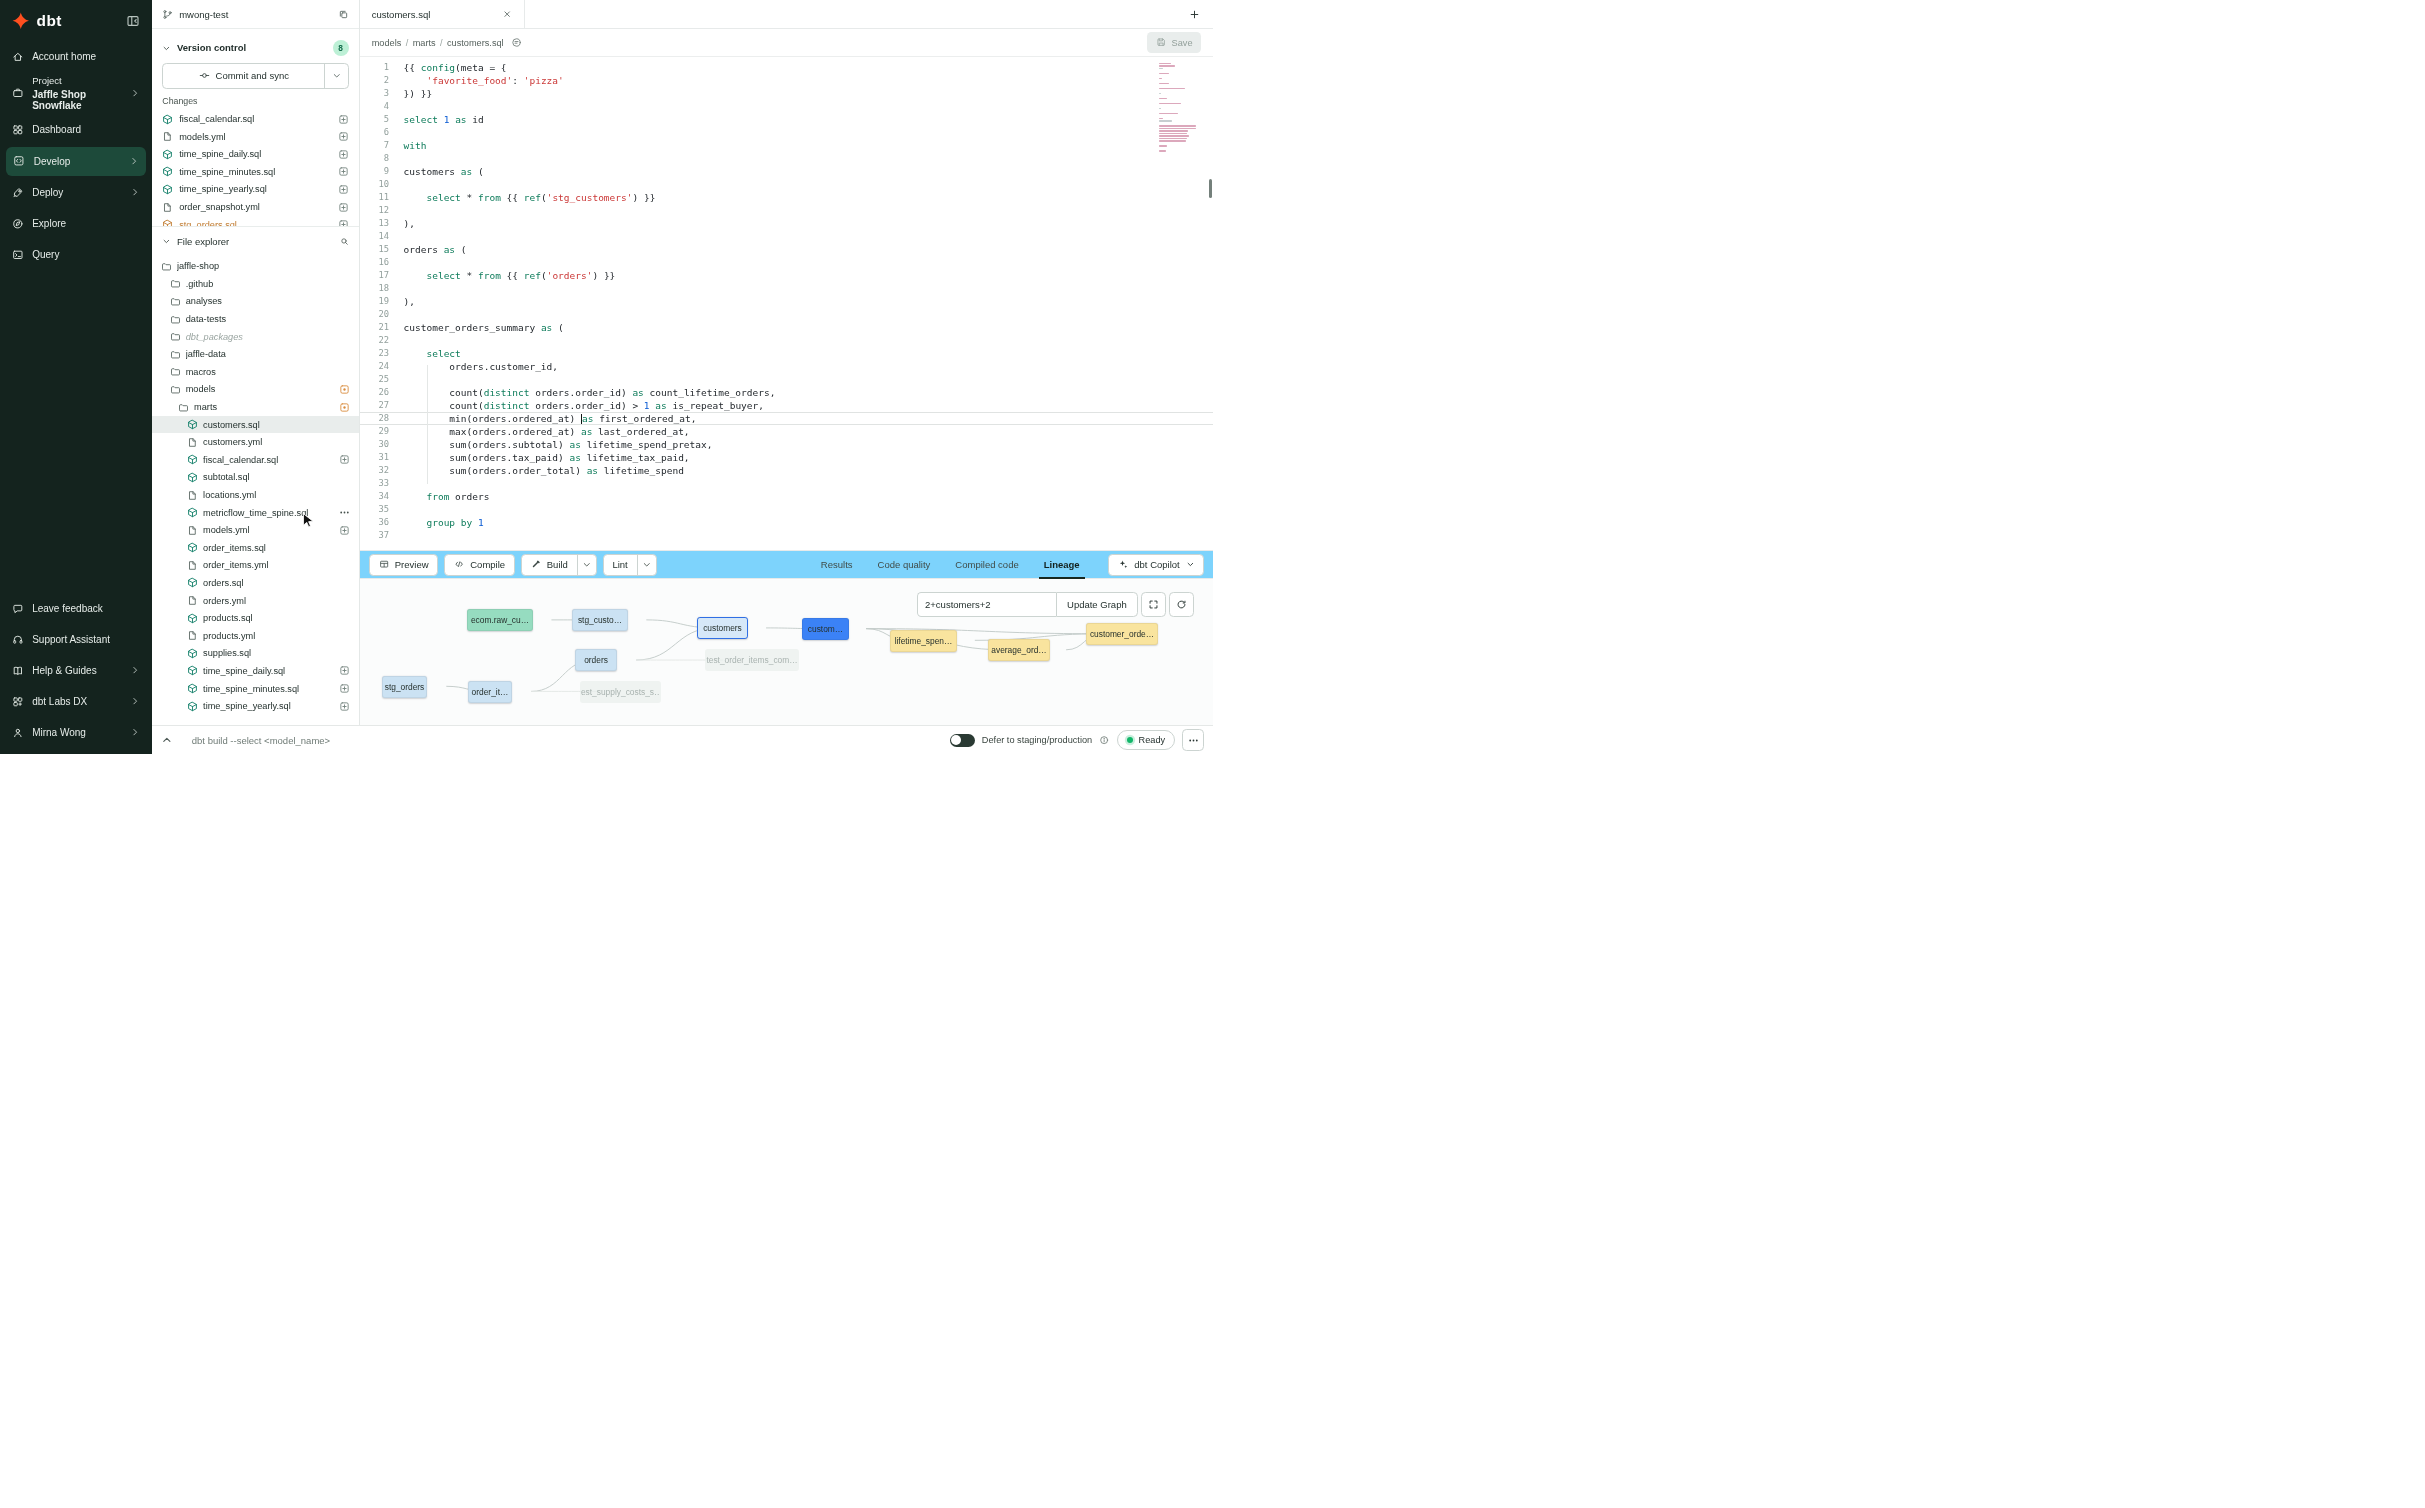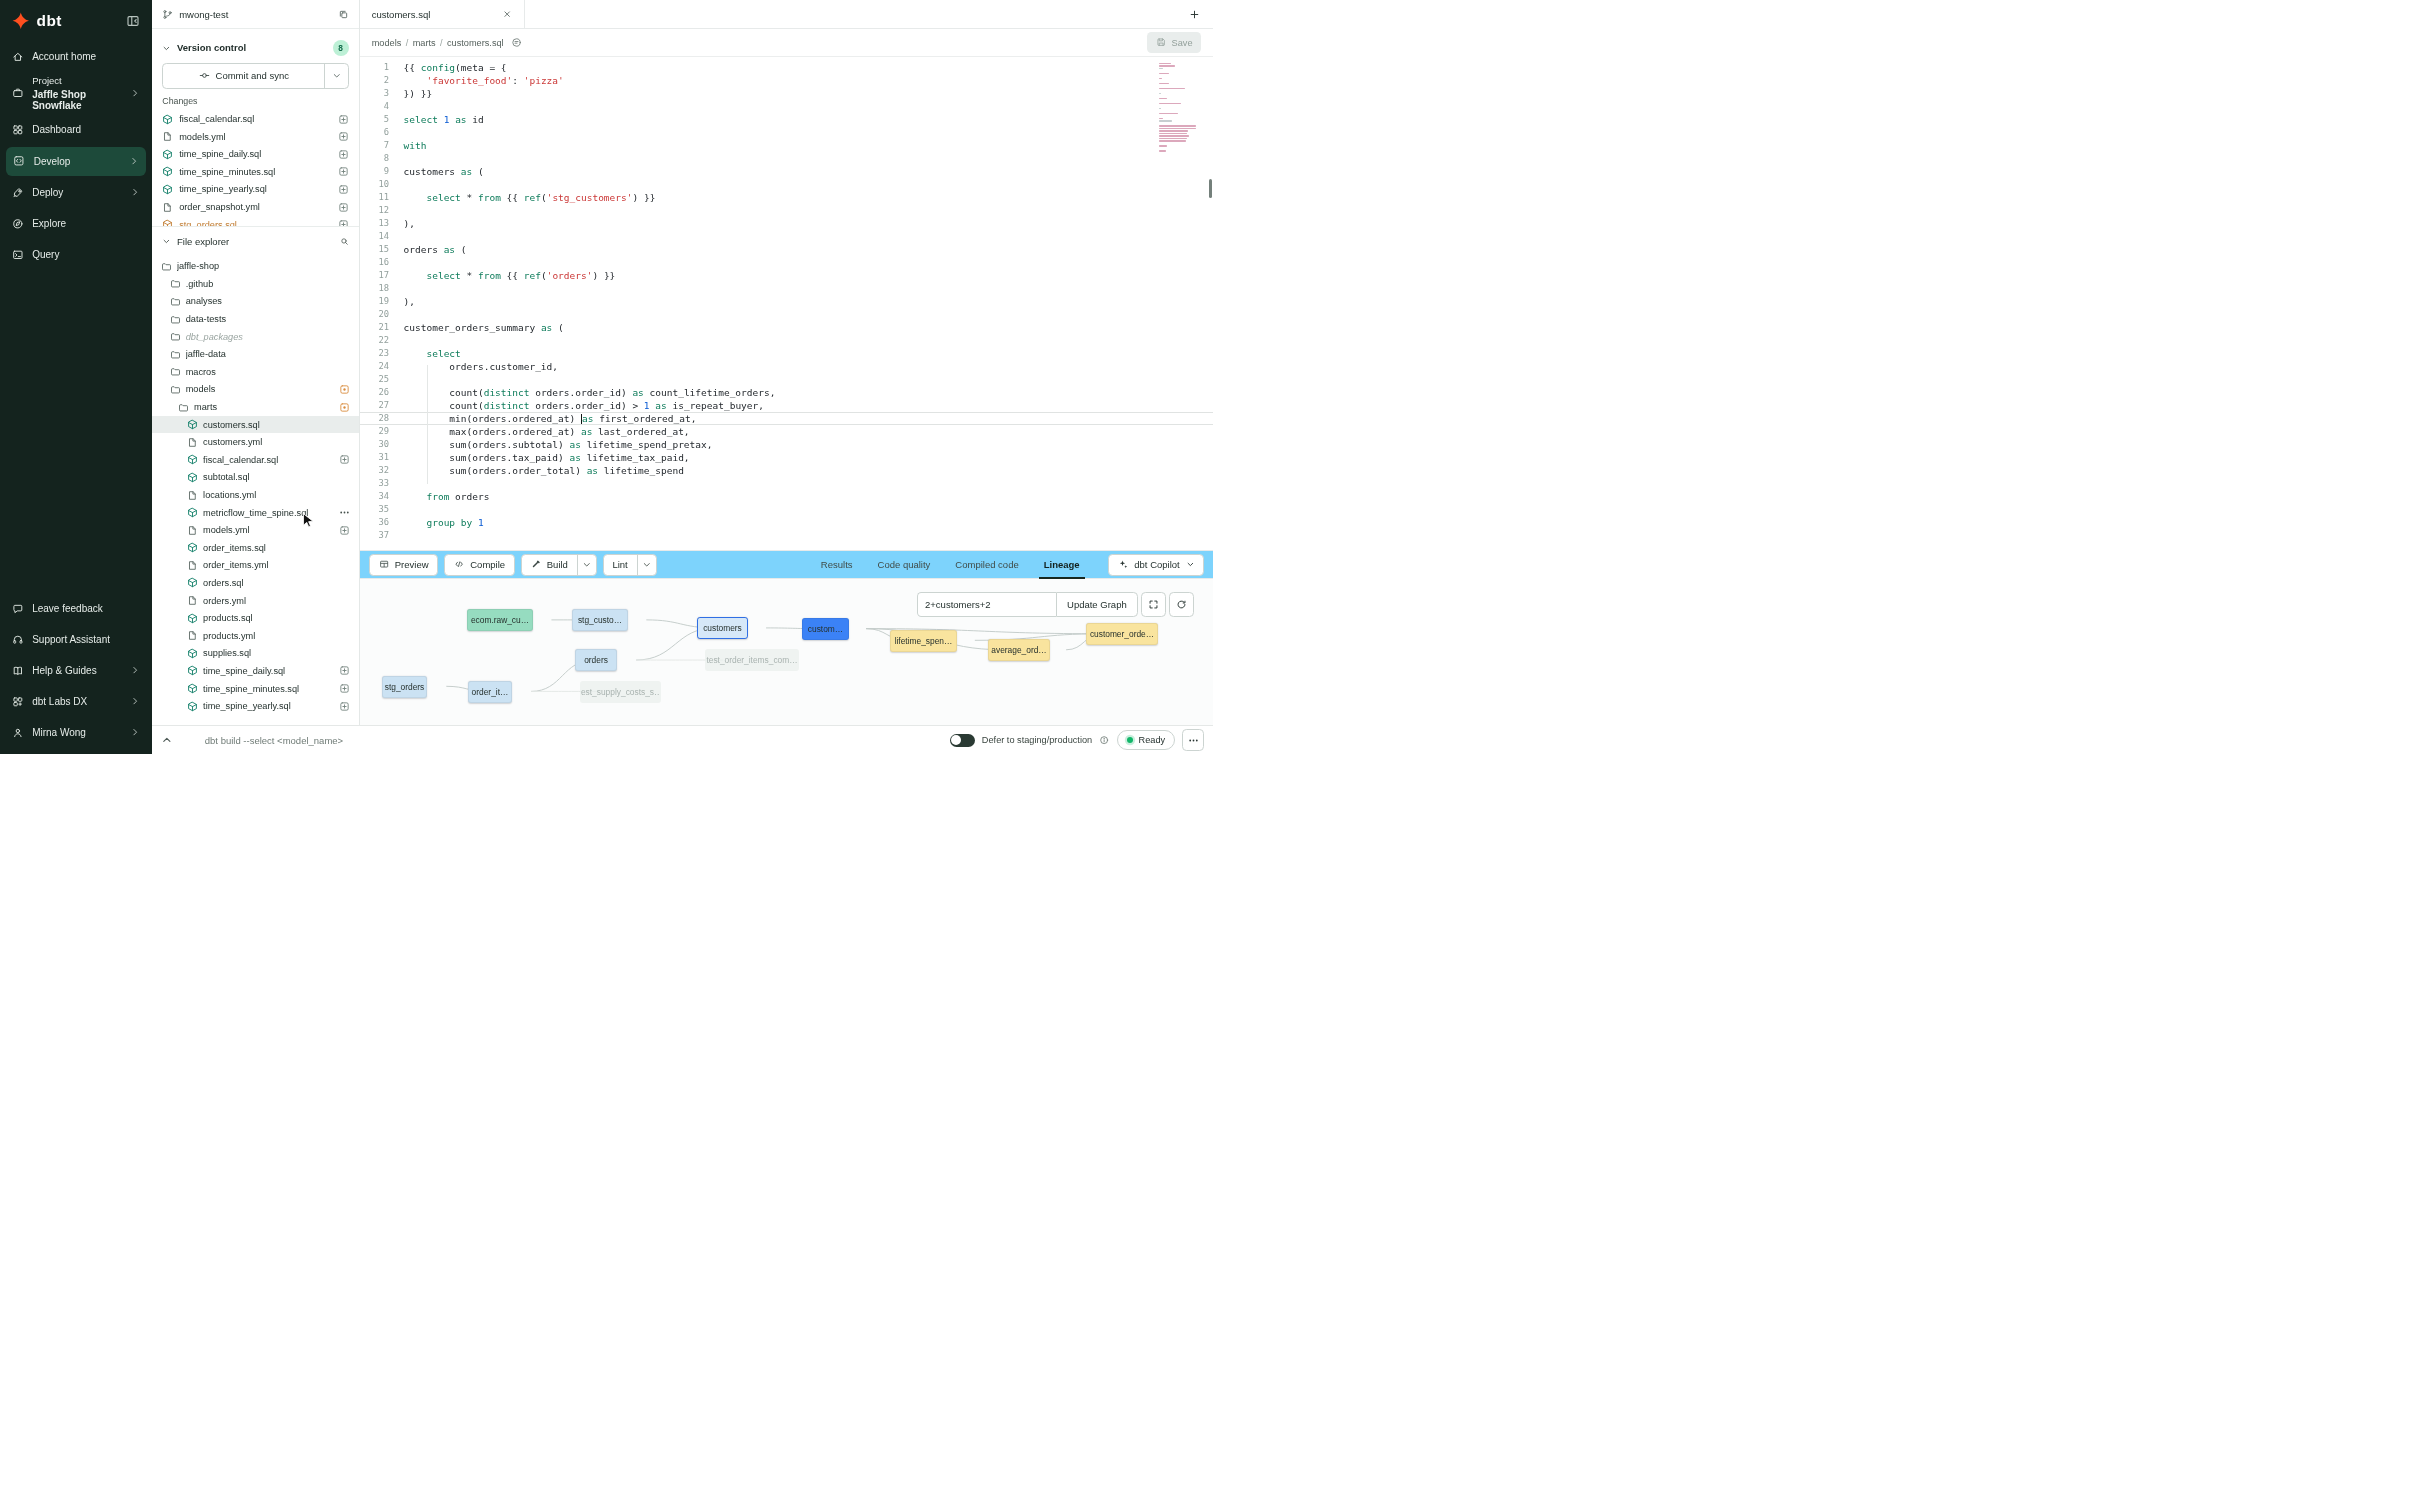--- a/index.html
+++ b/index.html
@@ -117,21 +117,21 @@
 .lnode{position:absolute;height:22px;display:flex;align-items:center;justify-content:center;border-radius:2.9px;font-size:8.4px;color:#26312d;box-shadow:0 0.7px 1.5px rgba(16,24,40,.18);border:0.7px solid rgba(0,0,0,.06);background:#fff;overflow:hidden;white-space:nowrap;padding:0 4.4px;cursor:pointer;z-index:2}
 .lnode.source{background:#96dcc0}
 .lnode.staging{background:#cbe2f3}
 .lnode.selected{background:#d6e8f8;border:1.5px solid #2f6fe4}
 .lnode.removed{background:#3b82f6}
 .lnode.metric{background:#f9e49e}
 .lnode.ghost{background:rgba(234,239,237,.7);color:#a9b3b0;box-shadow:none;border-color:transparent;z-index:1}
 
 .bottombar{height:29px;flex:none;border-top:0.7px solid #e5e8e7;display:flex;align-items:center;padding:0 8.8px;gap:7.3px;background:#fff}
 .expand-ic{color:#4c5955;width:11.7px;height:11.7px;cursor:pointer}
-.cmd{margin-left:25px;color:#6f7b76;font-size:9.5px}
+.cmd{margin-left:12px;color:#6f7b76;font-size:9.5px}
 .bb-right{margin-left:auto;display:flex;align-items:center;gap:7.3px}
 .toggle{width:25px;height:13px;border-radius:7.3px;background:#2a3a33;position:relative;cursor:pointer}
 .toggle::after{content:"";position:absolute;left:1.5px;top:1.5px;width:10.3px;height:10.3px;border-radius:50%;background:#fff}
 .defer-label{font-size:9.2px;color:#39443f}
 .info-ic{width:10.3px;height:10.3px;color:#6f7b76;cursor:pointer}
 .ready{height:20.5px;border:0.7px solid #ccd4d1;border-radius:10.3px;display:flex;align-items:center;gap:5.1px;padding:0 8.8px;font-size:9.2px;cursor:pointer}
 .ready-dot{width:6.6px;height:6.6px;border-radius:50%;background:#12b76a;box-shadow:0 0 0 2.2px rgba(18,183,106,.22)}
 .kebab{width:22px;height:22px;border:0.7px solid #ccd4d1;border-radius:4.4px;display:flex;align-items:center;justify-content:center;color:#2a3633;cursor:pointer}
 .kebab .icn{width:11px;height:11px}
 </style>

